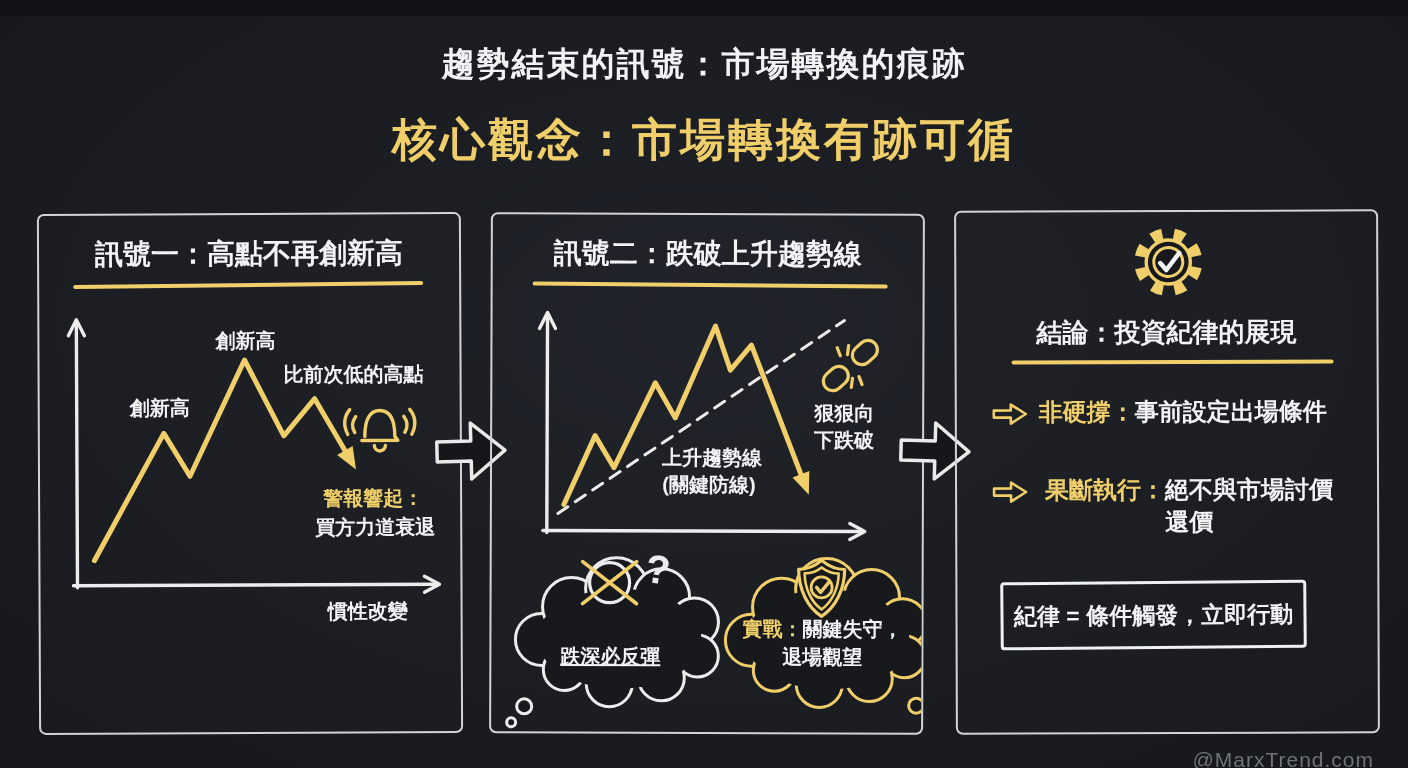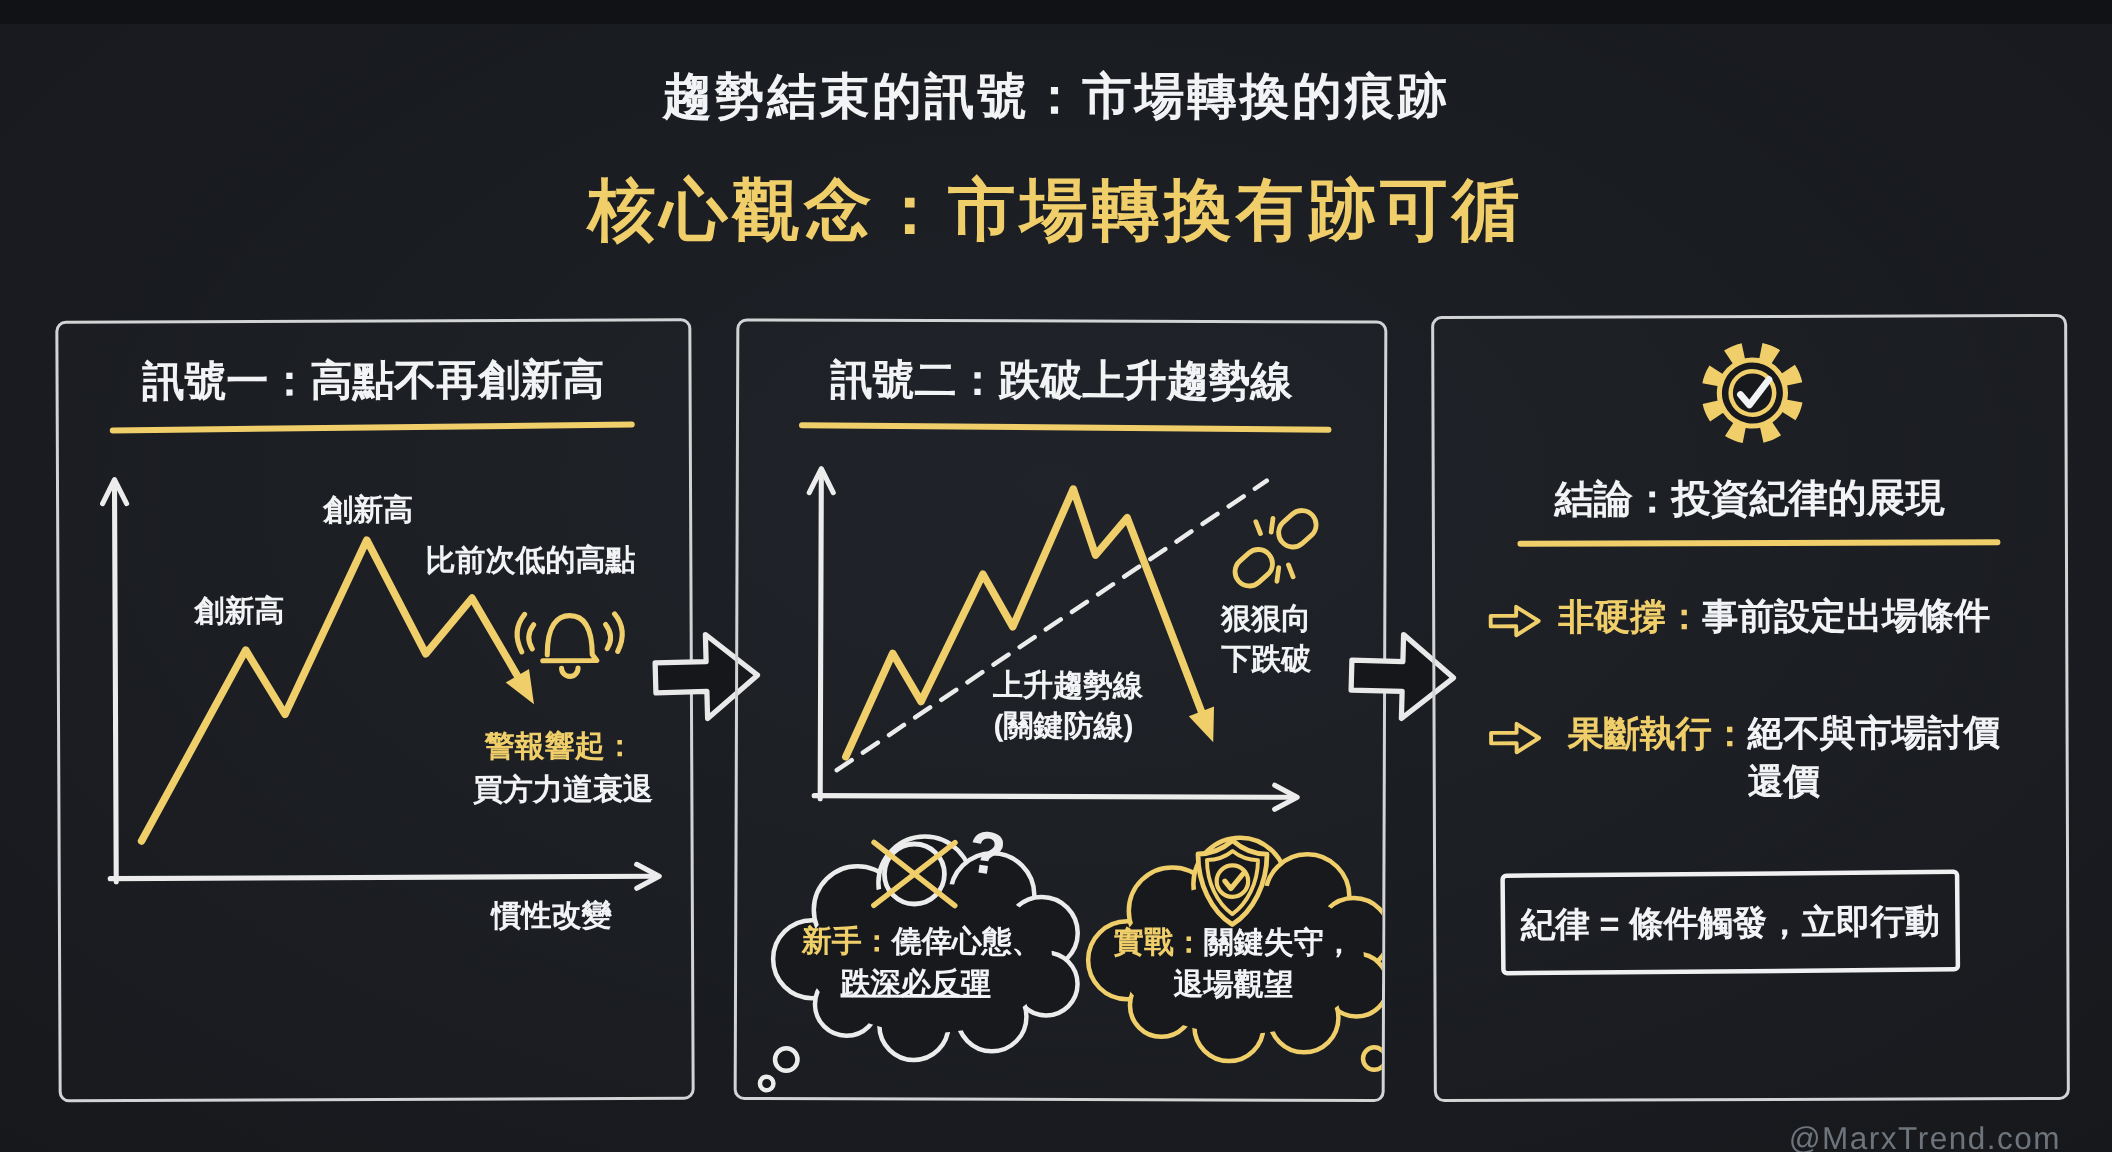--- a/index.html
+++ b/index.html
@@ -188,21 +188,20 @@
       </g>
     </svg>
 
     <div class="lbl" style="left:220px;top:243px;">上升趨勢線</div>
     <div class="lbl" style="left:217px;top:270px;">(關鍵防線)</div>
     <div class="lbl" style="left:352px;top:198px;">狠狠向</div>
     <div class="lbl" style="left:352px;top:225px;">下跌破</div>
 
     <div class="qmark" style="left:166px;top:355px;">?</div>
 
-    <div class="lbl" style="left:123px;top:414px;"><span class="yellow">新手：</span><span>僥倖心態、</span></div>
     <div class="lbl" style="left:119px;top:442px;text-decoration:underline;">跌深必反彈</div>
 
     <div class="lbl" style="left:331px;top:414px;"><span class="yellow">實戰：</span><span>關鍵失守，</span></div>
     <div class="lbl" style="left:331px;top:442px;">退場觀望</div>
   </section>
 
   <div class="arrow-connector" style="left:896px;">
     <svg width="78" height="70" viewBox="0 0 78 70">
       <polygon points="5,25 39,25 39,7 73,35 39,63 39,45 5,45" fill="#15171b" stroke="#e9e9ea" stroke-width="3.5" stroke-linejoin="round" transform="rotate(1.5 39 35)"></polygon>
     </svg>

